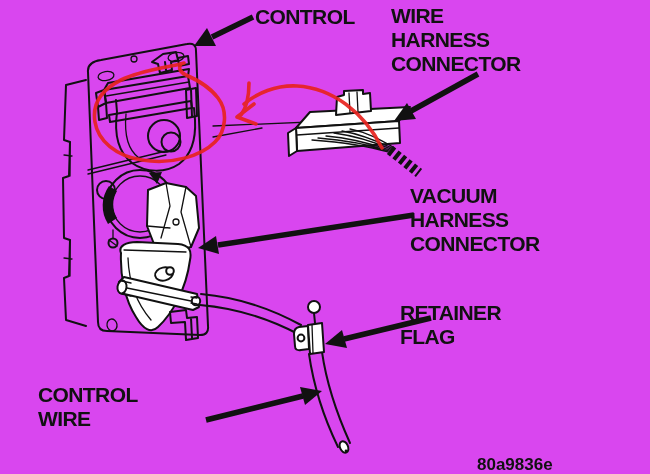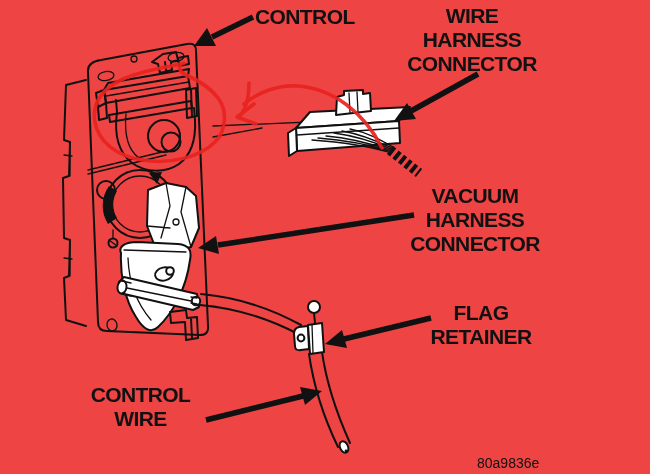--- a/index.html
+++ b/index.html
@@ -1,27 +1,27 @@
 <!DOCTYPE html>
 <html><head>
 <meta charset="utf-8">
 <style>
   html,body{margin:0;padding:0;background:#fff;}
-  #stage{position:relative;width:650px;height:474px;background:#ef4444;overflow:hidden;
+  #stage{position:relative;width:650px;height:474px;background:#d946ef;overflow:hidden;
          font-family:"Liberation Sans",sans-serif;}
   #artwork{position:absolute;left:0;top:0;}
   .callout{position:absolute;color:#111;font-weight:bold;font-size:21px;line-height:24px;
-           letter-spacing:-0.6px;text-align:center;white-space:nowrap;}
+           letter-spacing:-0.6px;white-space:nowrap;}
   .callout div{height:24px;}
   #callout-control{left:255px;top:5px;text-align:left;}
   #callout-wire{left:391px;top:4px;width:162px;}
-  #callout-vacuum{left:394px;top:184px;width:162px;}
+  #callout-vacuum{left:410px;top:184px;width:162px;}
   #callout-flag{left:400px;top:301px;width:162px;}
   #callout-temp{left:38px;top:383px;width:205px;}
-  #fig-code{position:absolute;left:477px;top:455px;font-size:14px;font-weight:normal;
+  #fig-code{position:absolute;left:477px;top:455px;font-size:17px;font-weight:bold;
             color:#111;letter-spacing:0;}
   .ink{stroke:#111;fill:none;stroke-width:2;stroke-linejoin:round;stroke-linecap:round;}
   .thin{stroke-width:1.3;}
   .wfill{fill:#ffffff;}
   .dfill{fill:#111111;stroke:none;}
   .shaft{stroke:#111;stroke-width:5.5;stroke-linecap:butt;fill:none;}
   .head{fill:#111;stroke:none;}
   .red{fill:none;stroke-width:3.6;stroke-linecap:round;stroke-linejoin:round;opacity:0.92;}
   .ribbed{stroke:#111;stroke-width:10;stroke-dasharray:4 3;stroke-linecap:butt;fill:none;}
 </style>
@@ -151,22 +151,22 @@
     <div>CONNECTOR</div>
   </div>
 
   <div class="callout" id="callout-vacuum">
     <div>VACUUM</div>
     <div>HARNESS</div>
     <div>CONNECTOR</div>
   </div>
 
   <div class="callout" id="callout-flag">
+    <div>RETAINER</div>
     <div>FLAG</div>
-    <div>RETAINER</div>
   </div>
 
   <div class="callout" id="callout-temp">
     <div>CONTROL</div>
     <div>WIRE</div>
   </div>
 
   <div id="fig-code">80a9836e</div>
 </div>
 

